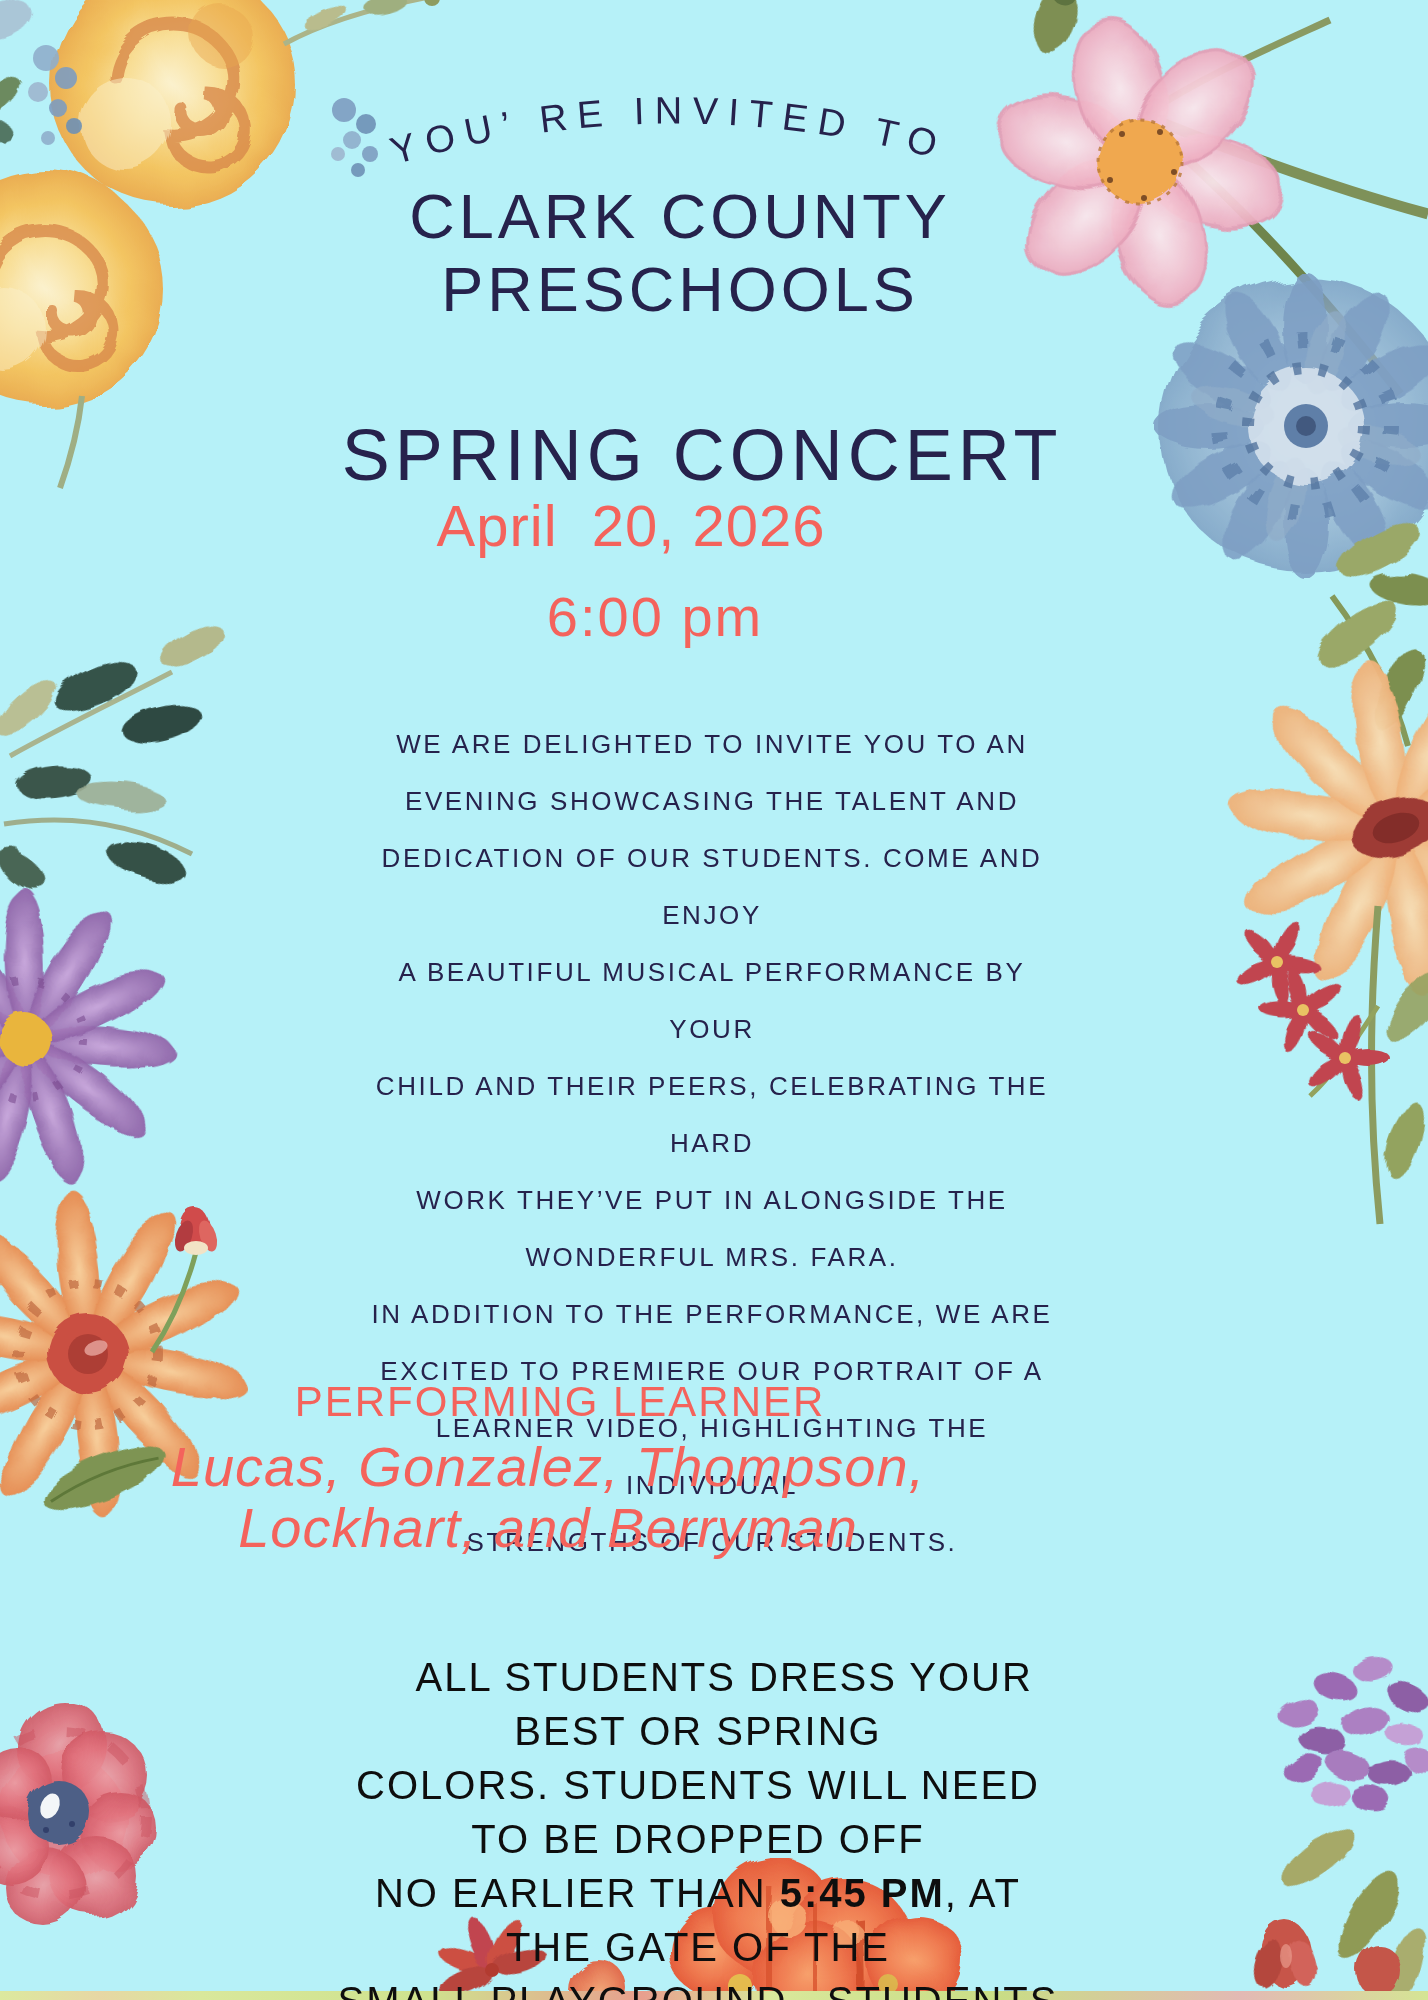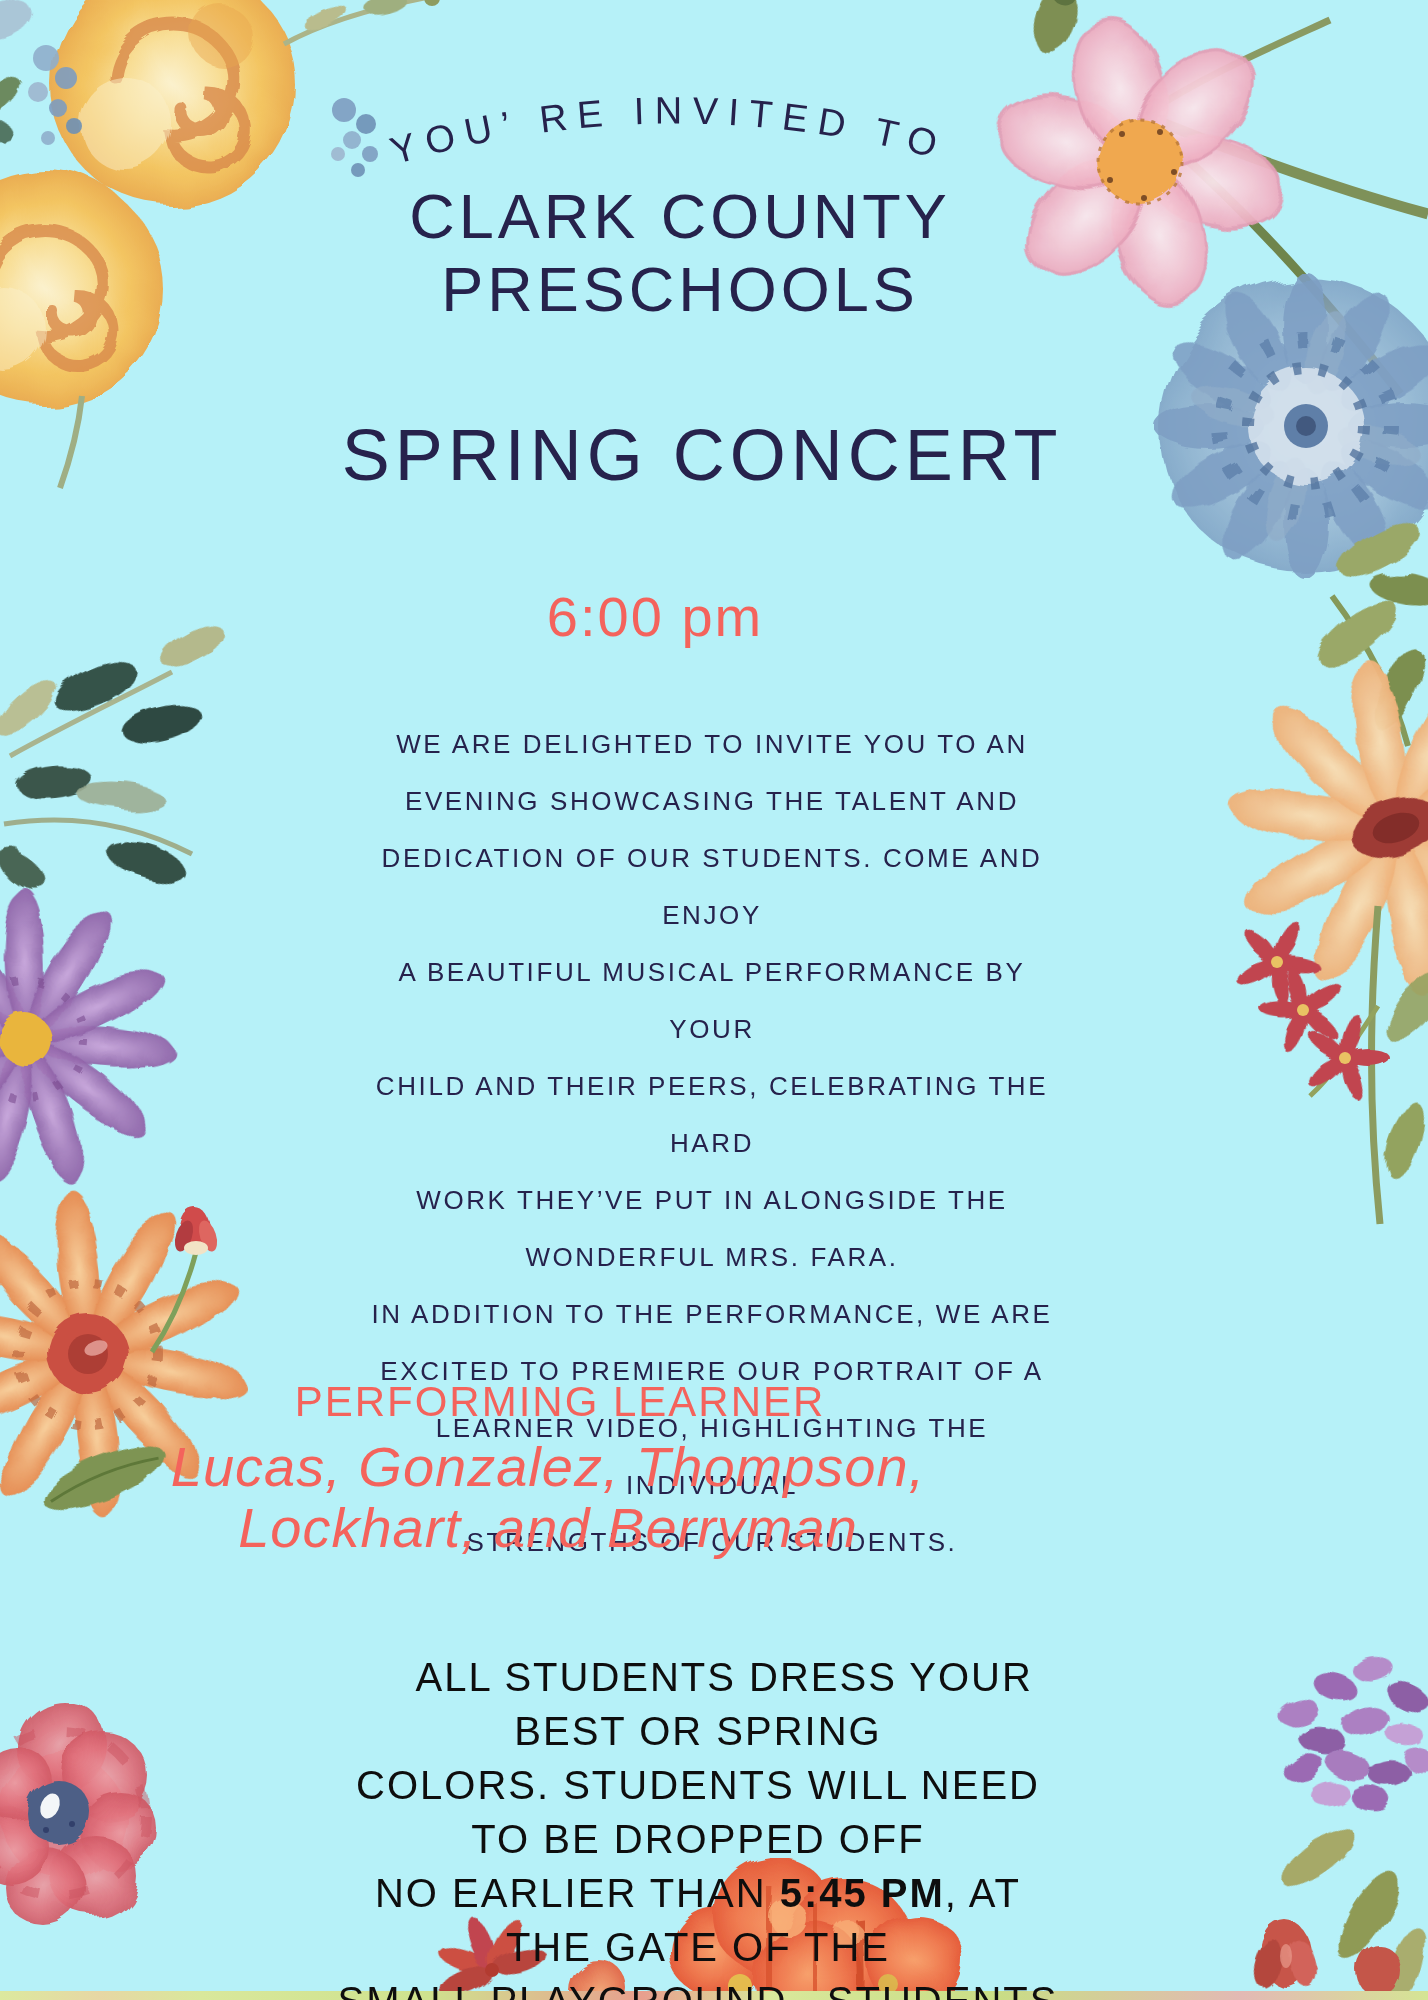--- a/index.html
+++ b/index.html
@@ -352,20 +352,21 @@
   <svg class="eyebrow-svg" viewBox="0 0 1428 160">
     <path id="arcPath" d="M 336,126 Q 664,8 1002,120" fill="none"></path>
     <text fill="var(--navy,#26224C)" font-size="38" letter-spacing="10" font-family="Liberation Sans, sans-serif">
       <textPath href="#arcPath" startOffset="50%" text-anchor="middle">YOU’ RE INVITED TO</textPath>
     </text>
   </svg>
 
   <div class="txt org pre">CLARK COUNTY
 PRESCHOOLS</div>
   <div class="txt title">SPRING CONCERT</div>
+  <div class="txt date pre">April  20, 2026</div>
   <div class="txt time">6:00 pm</div>
   <div class="txt body-par pre">WE ARE DELIGHTED TO INVITE YOU TO AN
 EVENING SHOWCASING THE TALENT AND
 DEDICATION OF OUR STUDENTS. COME AND ENJOY
 A BEAUTIFUL MUSICAL PERFORMANCE BY YOUR
 CHILD AND THEIR PEERS, CELEBRATING THE HARD
 WORK THEY’VE PUT IN ALONGSIDE THE
 WONDERFUL MRS. FARA.
 IN ADDITION TO THE PERFORMANCE, WE ARE
 EXCITED TO PREMIERE OUR PORTRAIT OF A

